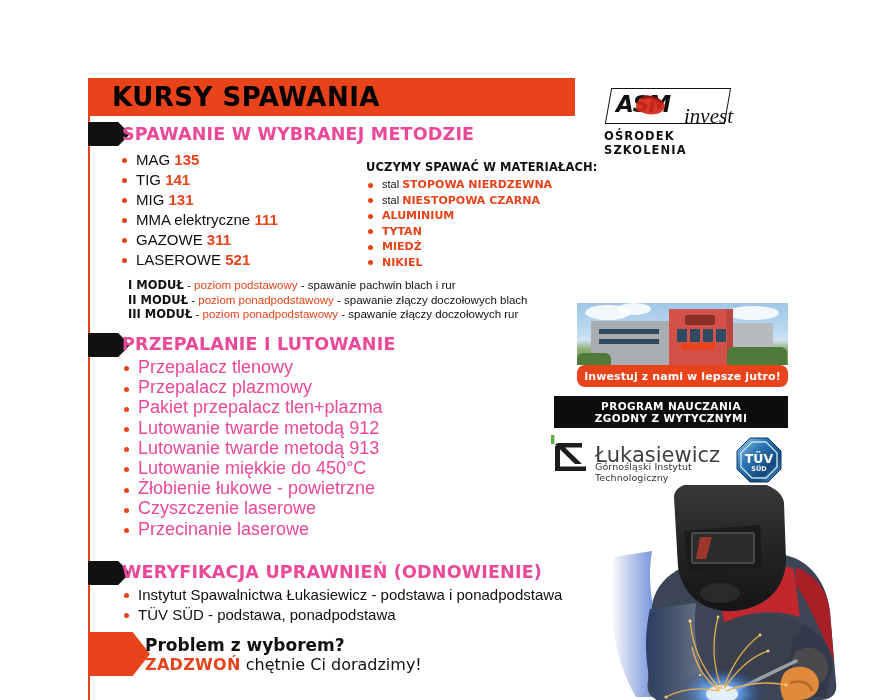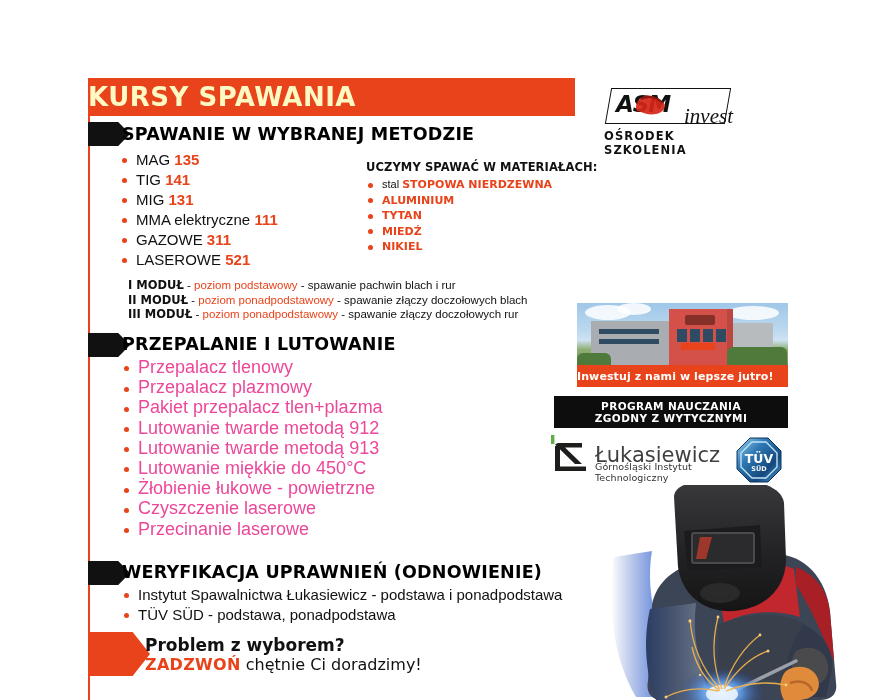--- a/index.html
+++ b/index.html
@@ -16,39 +16,39 @@
   
   .vrule{position:absolute;left:88px;top:78px;width:2px;height:622px;background:#e8431a;}
 
   
   .titlebar{
     position:absolute;left:88px;top:78px;width:487px;height:38px;
     background:#e8431a;
     display:flex;align-items:center;
   }
   .titlebar .txt{
-    color:#fef9c3;font-size:26px;font-weight:bold;letter-spacing:.5px;
-    line-height:1;
+    color:#000000;font-size:26px;font-weight:bold;letter-spacing:.5px;
+    padding-left:24px;line-height:1;
     font-family:"DejaVu Sans","Liberation Sans",sans-serif;
   }
 
   
   .marker{
     position:absolute;width:42px;height:24px;background:#111111;
     clip-path:polygon(0 0, 72% 0, 100% 50%, 72% 100%, 0 100%);
   }
   
   .bigarrow{
     position:absolute;left:88px;top:632px;width:62px;height:44px;background:#e8431a;
     clip-path:polygon(0 0, 72% 0, 100% 50%, 72% 100%, 0 100%);
   }
 
   
   .sechead{
-    position:absolute;color:#000000;font-weight:bold;
+    position:absolute;color:#ec4899;font-weight:bold;
     font-family:"DejaVu Sans","Liberation Sans",sans-serif;
     letter-spacing:.2px;line-height:1;
   }
 
   
   ul.blist{margin:0;padding:0;list-style:none;}
   ul.blist li{position:relative;padding-left:16px;}
   ul.blist li:before{
     content:"";position:absolute;left:2px;top:.52em;
     width:5px;height:5px;border-radius:50%;background:#e8431a;
@@ -131,21 +131,21 @@
   .photo .bldg-gray2{
     position:absolute;left:150px;top:20px;width:46px;height:42px;background:#b7bbbe;
   }
   .photo .win{position:absolute;background:#2f4a63;}
   .photo .logoSpot{position:absolute;left:108px;top:12px;width:30px;height:10px;
     background:#7d2b22;border-radius:2px;opacity:.9;}
   .photo .sign{position:absolute;left:104px;top:40px;width:34px;height:7px;background:#e8431a;}
   .photo .bush{position:absolute;bottom:0;height:12px;background:#4f7a3c;border-radius:6px 6px 0 0;}
   .photobar{
     position:absolute;left:577px;top:365px;width:211px;height:22px;background:#e8431a;
-    display:flex;align-items:center;
+    display:flex;align-items:center;justify-content:center;border-radius:8px;
   }
   .photobar span{color:#fff;font-size:11px;font-weight:bold;letter-spacing:.1px;
     font-family:"DejaVu Sans","Liberation Sans",sans-serif;}
 
   
   .progbanner{
     position:absolute;left:554px;top:396px;width:234px;height:32px;background:#0d0d0d;
     display:flex;flex-direction:column;align-items:center;justify-content:center;
   }
   .progbanner span{color:#ffffff;font-size:10.5px;font-weight:bold;letter-spacing:.4px;
@@ -204,20 +204,23 @@
       <span>LASEROWE</span>
       <span class="num">521</span>
     </li>
   </ul>
 
   <div class="materials">
     <div class="mh">UCZYMY SPAWAĆ W MATERIAŁACH:</div>
     <ul class="blist">
       <li>
         <span>stal </span><span class="hi">STOPOWA NIERDZEWNA</span>
+      </li>
+      <li>
+        <span>stal </span><span class="hi">NIESTOPOWA CZARNA</span>
       </li>
       <li>
         <span></span><span class="hi">ALUMINIUM</span>
       </li>
       <li>
         <span></span><span class="hi">TYTAN</span>
       </li>
       <li>
         <span></span><span class="hi">MIEDŹ</span>
       </li>

